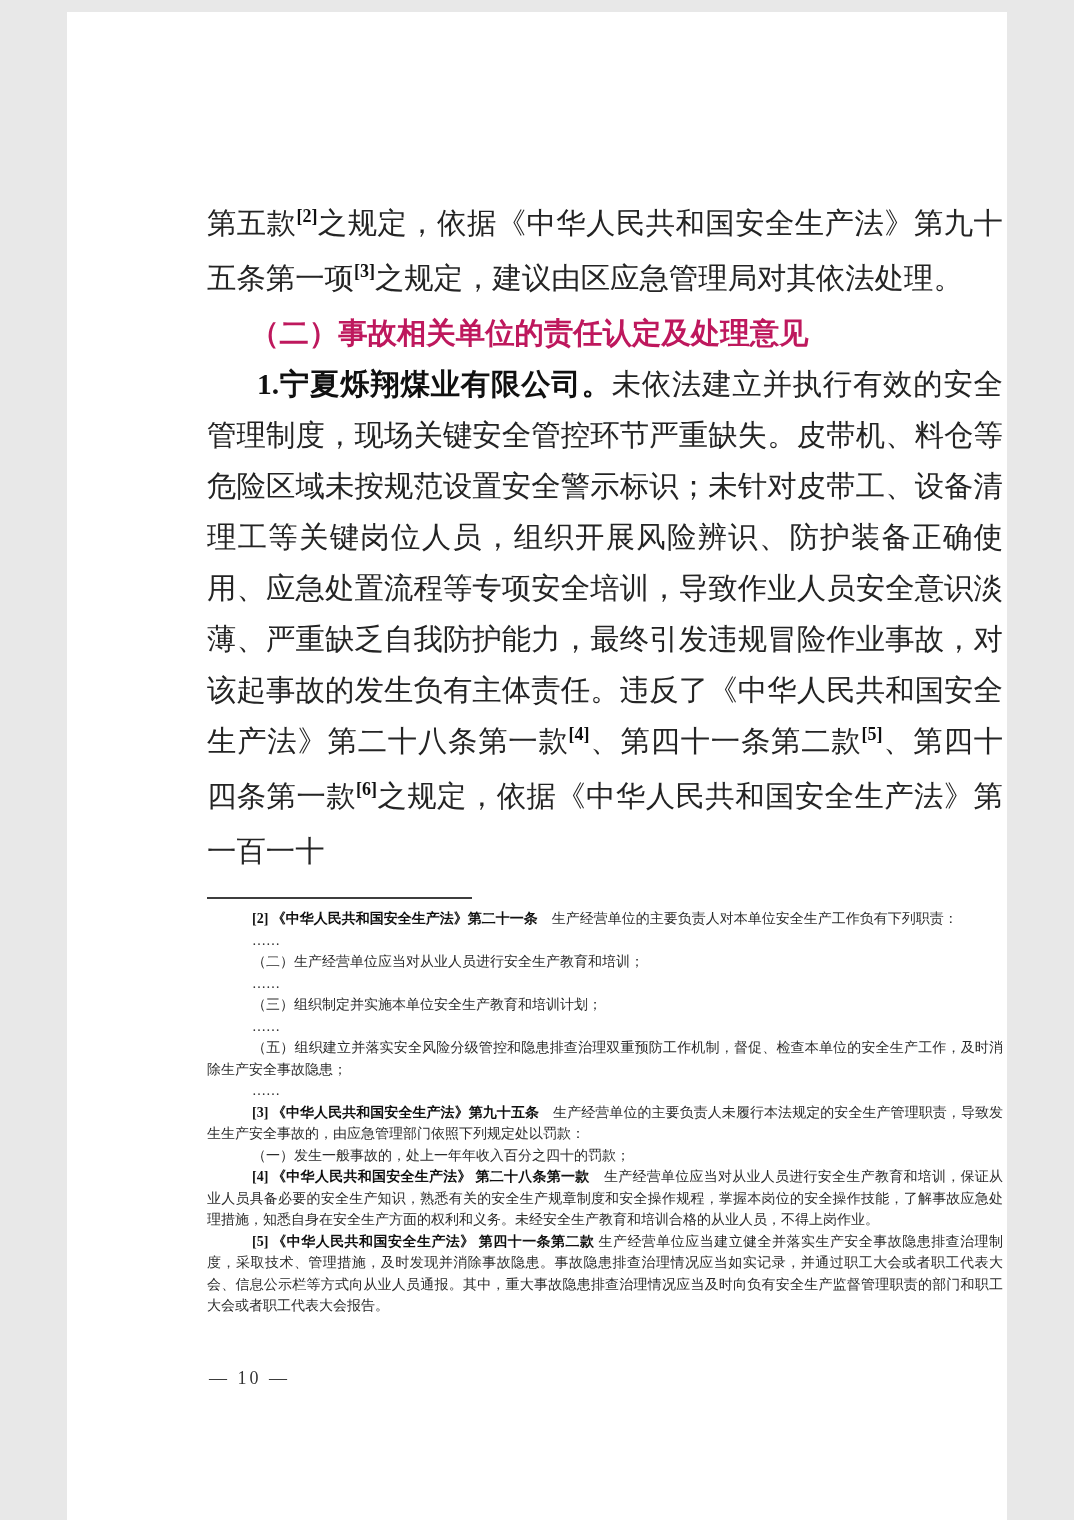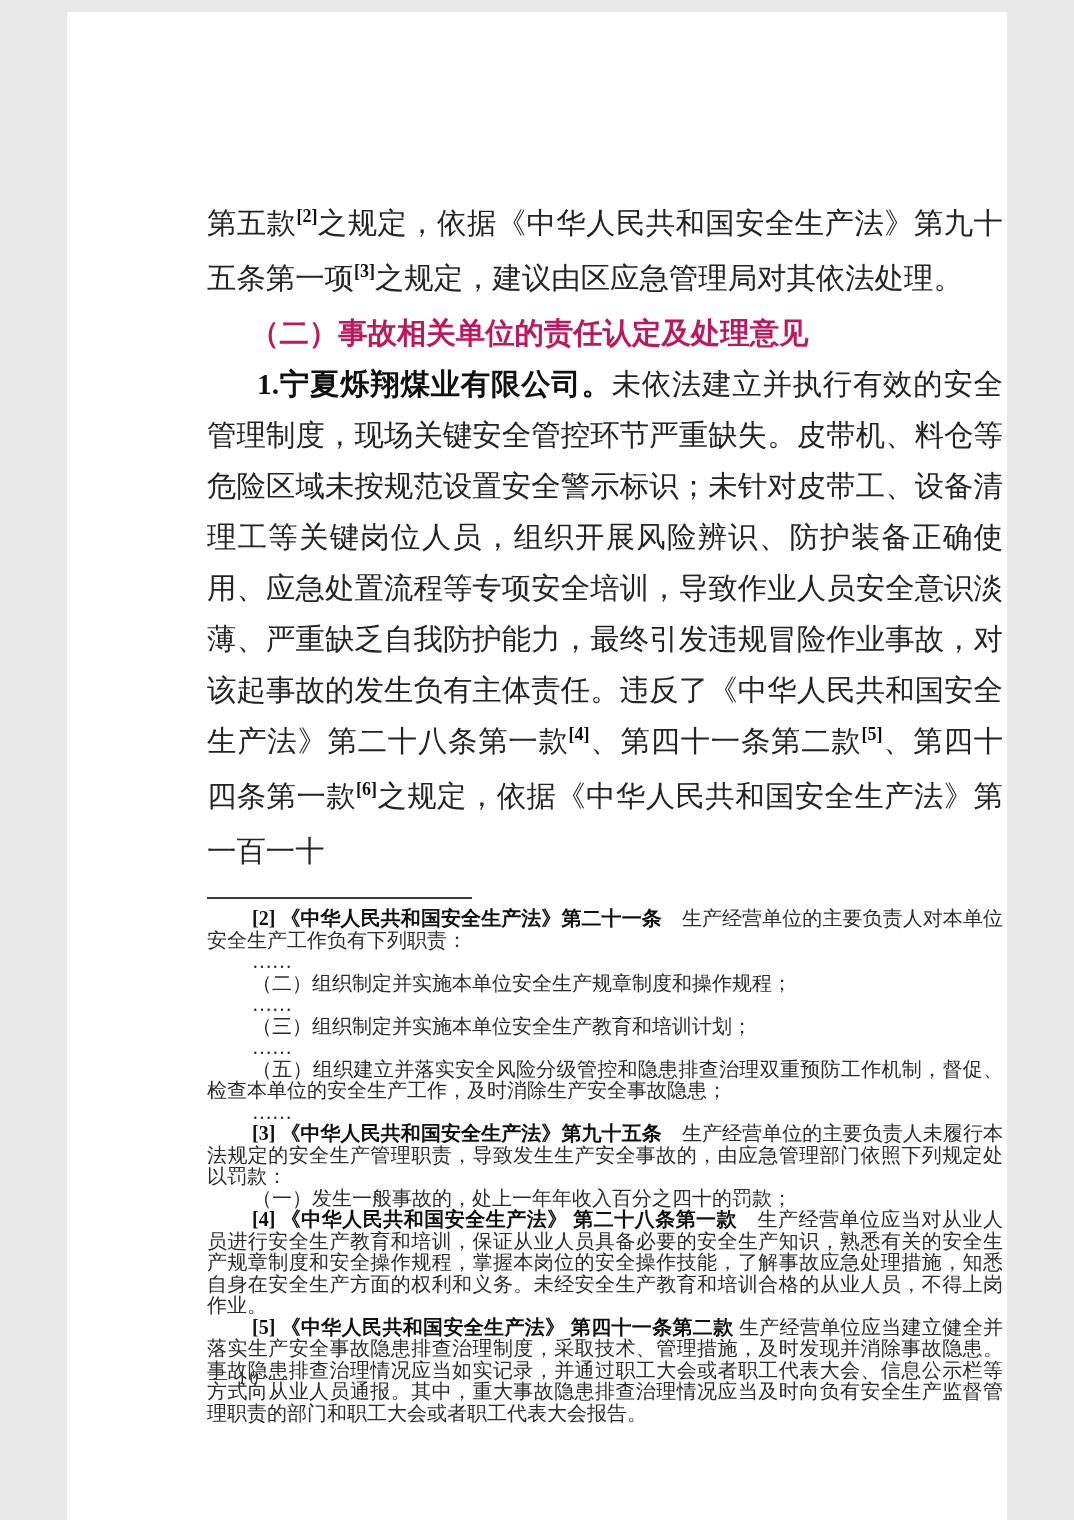--- a/index.html
+++ b/index.html
@@ -42,21 +42,21 @@
     color: #101010;
   }
   .fn-sep {
     margin-top: 20px;
     width: 265px;
     height: 0;
     border-top: 2px solid #3d3d3d;
   }
   .footnotes {
     margin-top: 9px;
-    font-size: 20px;
+    font-size: 14px;
     line-height: 21.5px;
     color: #2b2b2b;
   }
   .fn-p {
     margin: 0;
     text-indent: 45px;
     text-align: justify;
     text-justify: inter-ideograph;
   }
   .fn-label { font-weight: bold; color: #101010; }
@@ -81,21 +81,21 @@
     <p class="body-p heading">（二）事故相关单位的责任认定及处理意见</p>
 
     <p class="body-p p2"><span class="bold-lead">1.宁夏烁翔煤业有限公司。</span><span>未依法建立并执行有效的安全管理制度，现场关键安全管控环节严重缺失。皮带机、料仓等危险区域未按规范设置安全警示标识；未针对皮带工、设备清理工等关键岗位人员，组织开展风险辨识、防护装备正确使用、应急处置流程等专项安全培训，导致作业人员安全意识淡薄、严重缺乏自我防护能力，最终引发违规冒险作业事故，对该起事故的发生负有主体责任。违反了《中华人民共和国安全生产法》第二十八条第一款</span><span class="ref">[4]</span><span>、第四十一条第二款</span><span class="ref">[5]</span><span>、第四十四条第一款</span><span class="ref">[6]</span><span>之规定，依据《中华人民共和国安全生产法》第一百一十</span></p>
 
     <div class="fn-sep"></div>
 
     <div class="footnotes">
 
       <p class="fn-p"><span class="fn-label">[2] 《中华人民共和国安全生产法》第二十一条</span><span>　生产经营单位的主要负责人对本单位安全生产工作负有下列职责：</span></p>
       <p class="fn-p">……</p>
-      <p class="fn-p">（二）组织制定并实施本单位安全生产规章制度和操作规程；</p>
+      <p class="fn-p">（二）生产经营单位应当对从业人员进行安全生产教育和培训；</p>
       <p class="fn-p">……</p>
       <p class="fn-p">（三）组织制定并实施本单位安全生产教育和培训计划；</p>
       <p class="fn-p">……</p>
       <p class="fn-p">（五）组织建立并落实安全风险分级管控和隐患排查治理双重预防工作机制，督促、检查本单位的安全生产工作，及时消除生产安全事故隐患；</p>
       <p class="fn-p">……</p>
 
       <p class="fn-p"><span class="fn-label">[3] 《中华人民共和国安全生产法》第九十五条</span><span>　生产经营单位的主要负责人未履行本法规定的安全生产管理职责，导致发生生产安全事故的，由应急管理部门依照下列规定处以罚款：</span></p>
       <p class="fn-p">（一）发生一般事故的，处上一年年收入百分之四十的罚款；</p>
 
       <p class="fn-p"><span class="fn-label">[4] 《中华人民共和国安全生产法》 第二十八条第一款</span><span>　生产经营单位应当对从业人员进行安全生产教育和培训，保证从业人员具备必要的安全生产知识，熟悉有关的安全生产规章制度和安全操作规程，掌握本岗位的安全操作技能，了解事故应急处理措施，知悉自身在安全生产方面的权利和义务。未经安全生产教育和培训合格的从业人员，不得上岗作业。</span></p>

